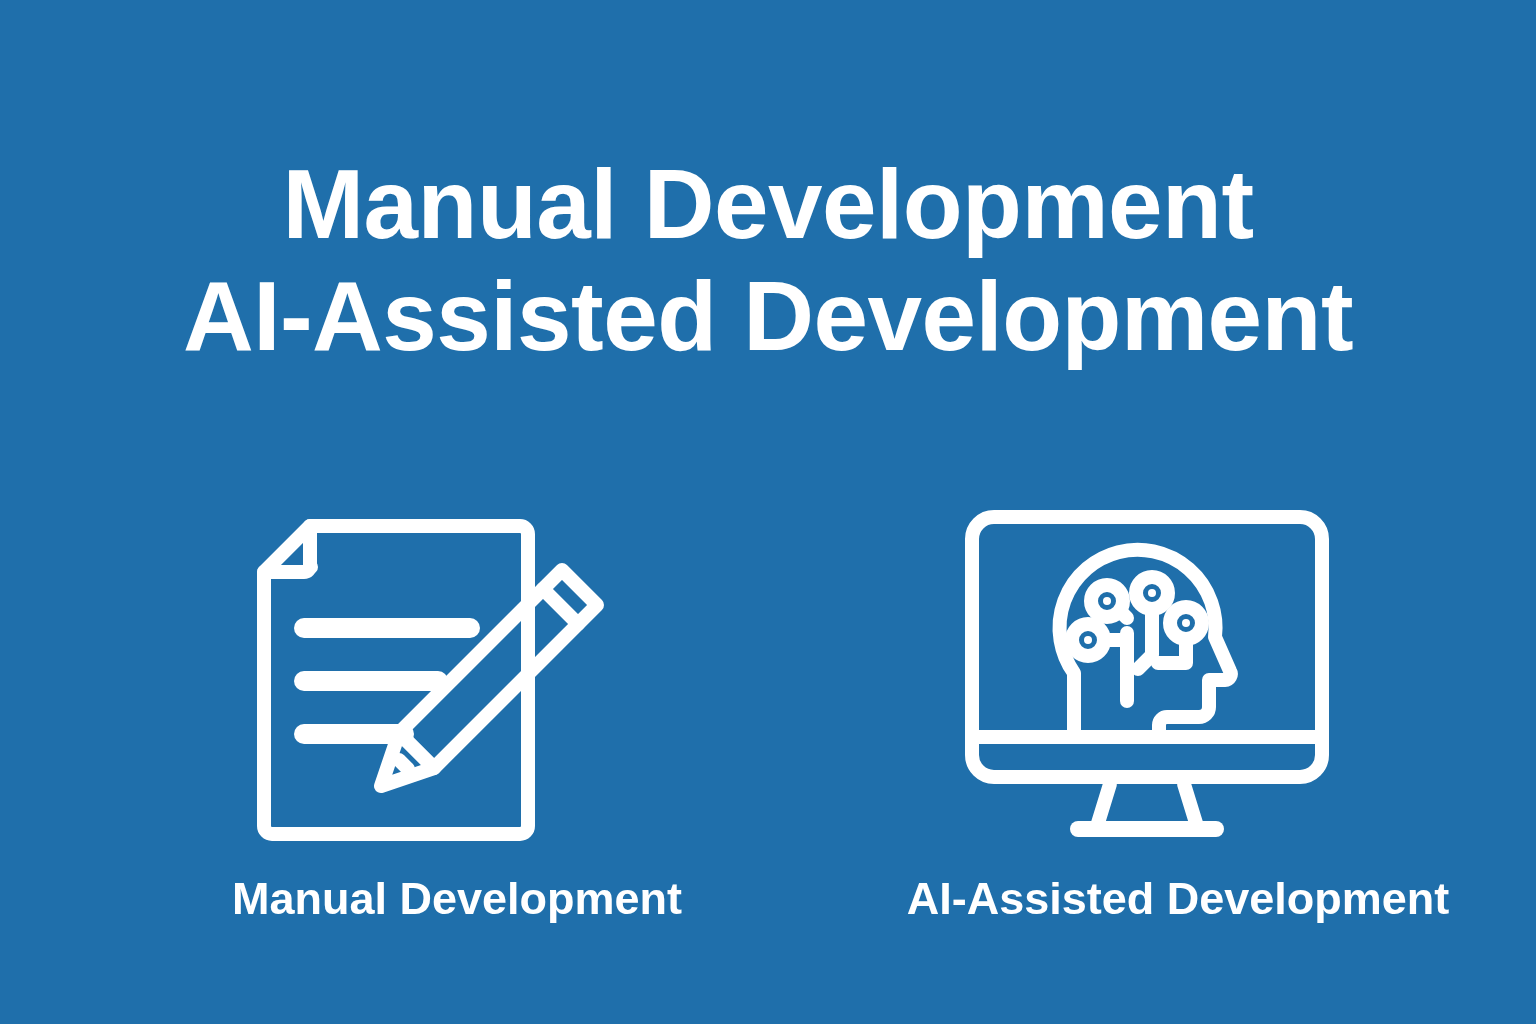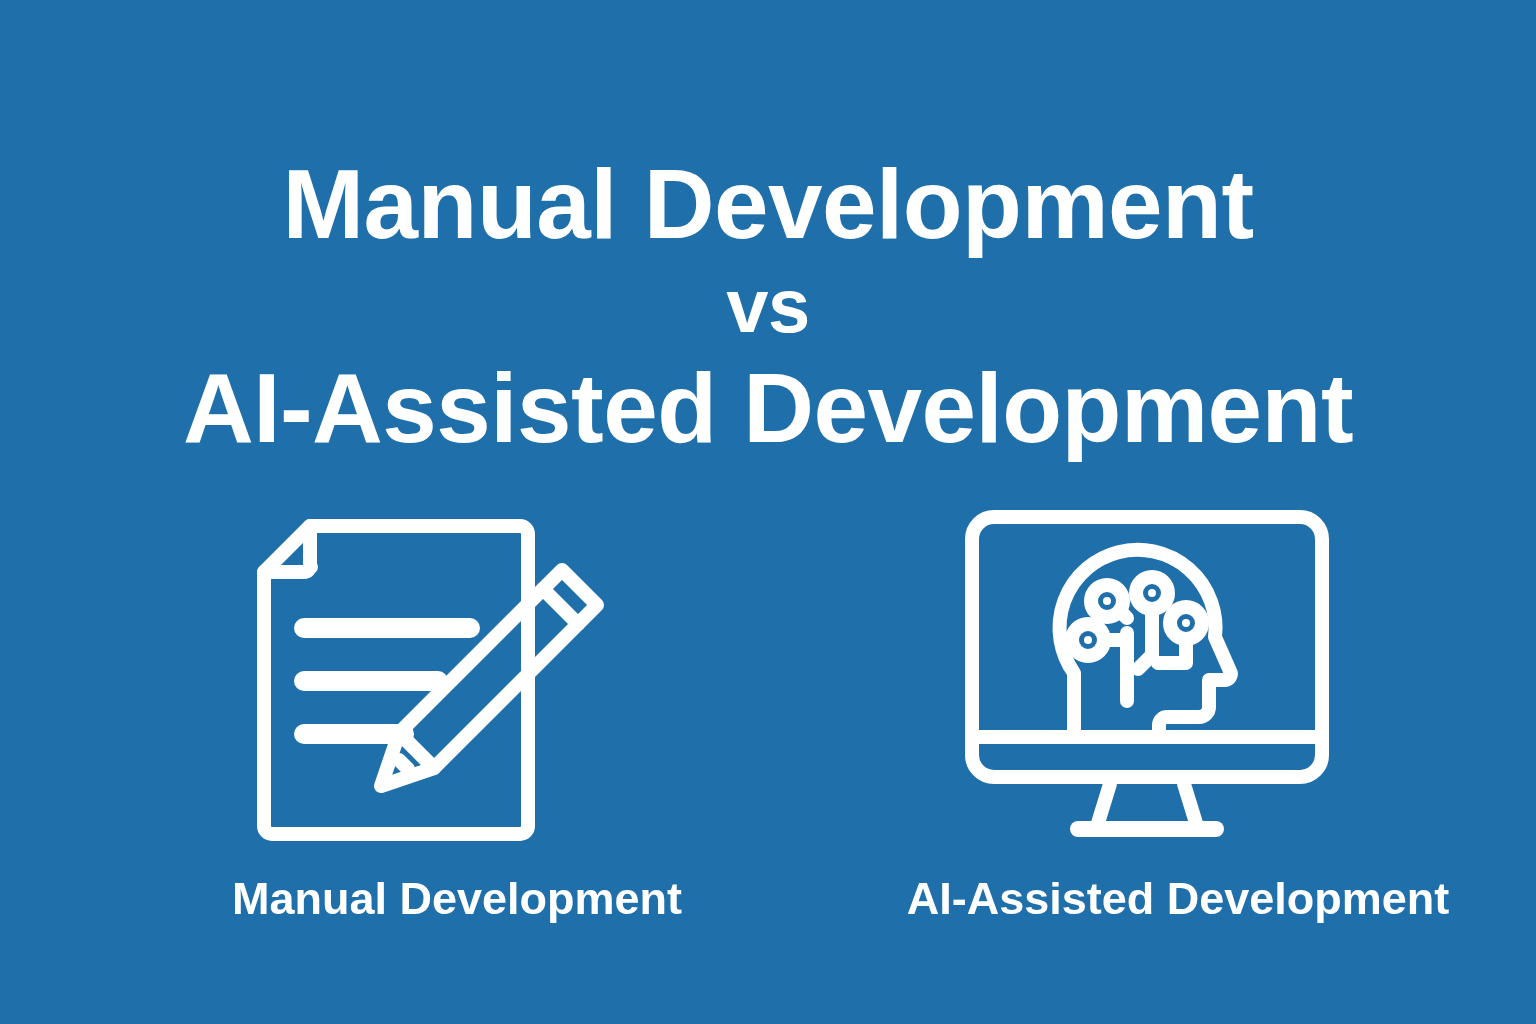--- a/index.html
+++ b/index.html
@@ -83,21 +83,20 @@
   .caption.left  { left: 0;    width: 914px; text-align: center; }
   .caption.right { left: 820px; width: 716px; text-align: center; }
 </style>
 </head>
 <body>
 
 <div class="slide">
 
   <div class="title-block">
     <span class="title-line-1">Manual Development</span>
-    <span class="title-line-2">vs</span>
     <span class="title-line-3">AI-Assisted Development</span>
   </div>
 
   <div class="icons-row">
 
     <div class="icon-slot left">
       <svg viewBox="0 0 390 350" fill="none" stroke="#ffffff" stroke-width="14" stroke-linecap="round" stroke-linejoin="round">
 
         <path d="M 63 62 L 63 62 L 63 62 Z"></path>
         <path d="M 16 67 L 62 21 L 272 21 A 8 8 0 0 1 280 29 L 280 321

